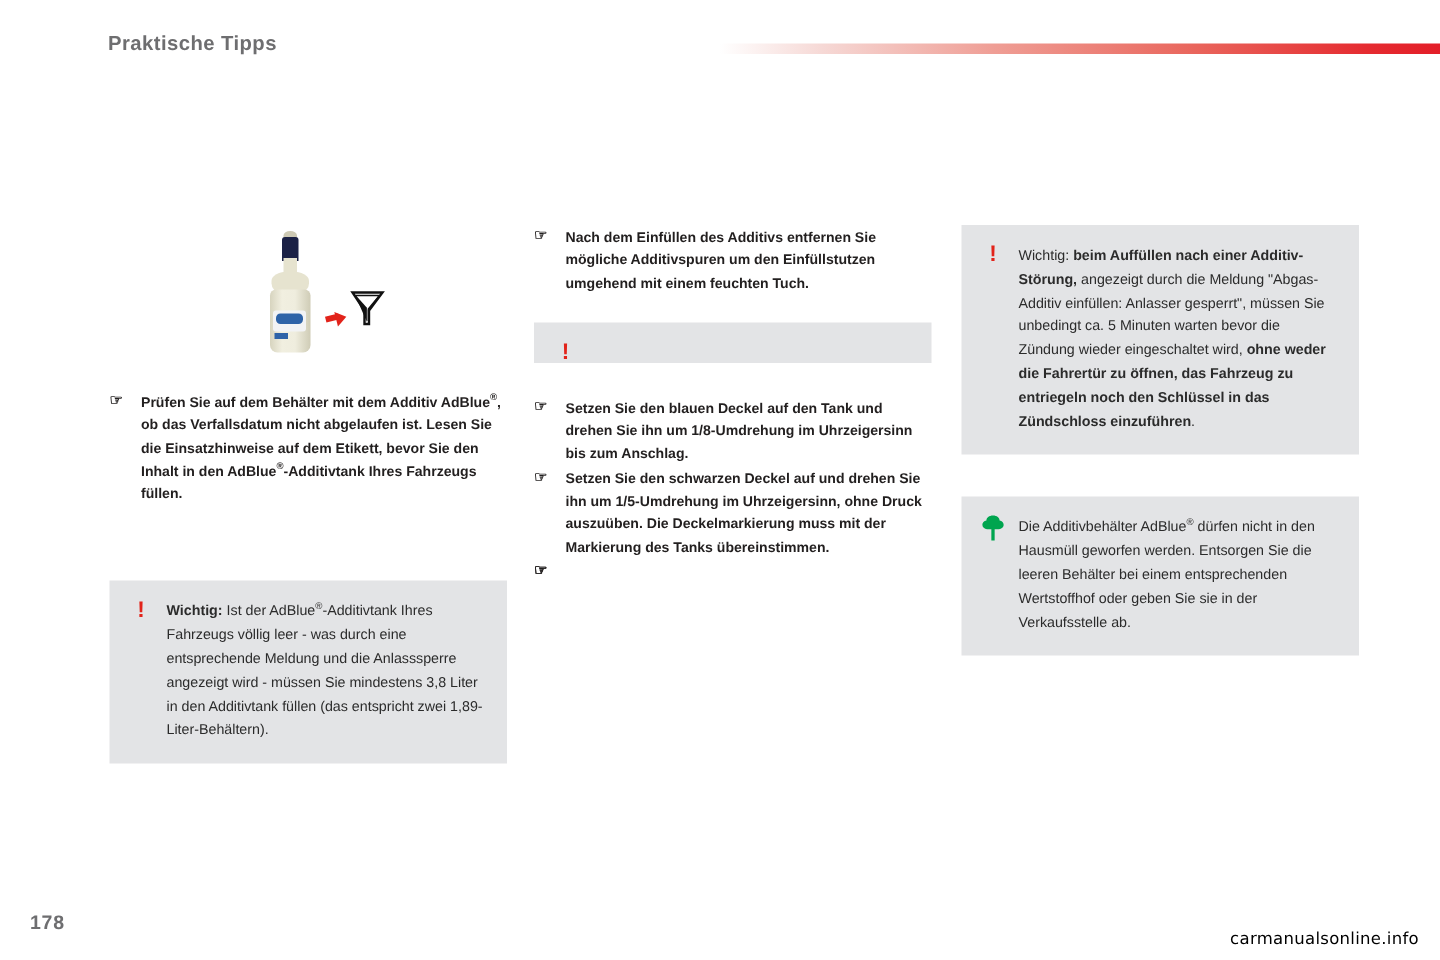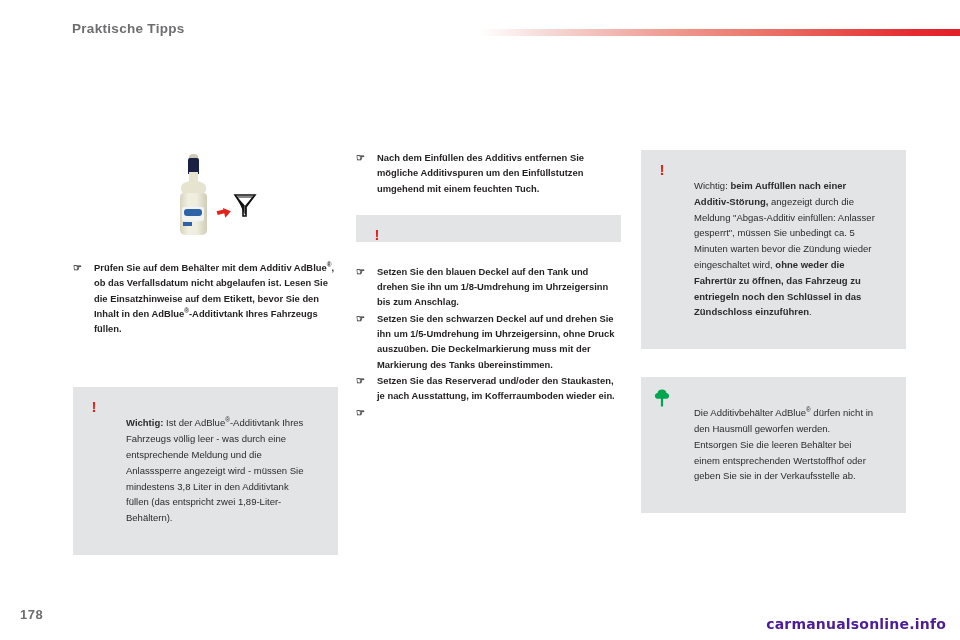--- a/index.html
+++ b/index.html
@@ -213,21 +213,21 @@
 
   
   .box {
     background: #e3e4e6;
     padding: 13px 15px 14px 38px;
     position: relative;
     box-sizing: border-box;
     width: 265px;
   }
   .box p {
-    margin: 15px;
+    margin: 0;
     font-size: 9.5px;
     line-height: 15.8px;
     color: #2b2b2b;
   }
   .box .bold { font-weight: bold; }
 
   .warn-icon {
     position: absolute;
     left: 15px;
     top: 12px;
@@ -258,25 +258,24 @@
     bottom: 18px;
     font-size: 13px;
     font-weight: bold;
     color: #6e6e70;
     letter-spacing: 0.5px;
   }
   .watermark {
     position: absolute;
     right: 14px;
     bottom: 8px;
-    font-size: 14px;
-    color: #4c1d95;
+    font-size: 11px;
+    color: #000000;
     letter-spacing: 0.2px;
     font-family: "DejaVu Sans", sans-serif;
-    font-weight: bold;
   }
   sup.reg { font-size: 0.68em; vertical-align: super; line-height: 0; }
 </style>
 </head>
 <body>
 
 <div class="page-header">
   <div class="header-title">Praktische Tipps</div>
   <div class="header-rule"></div>
 </div>
@@ -344,21 +343,20 @@
       <li>
         <span class="bullet-mark">☞</span>
         <span>Setzen Sie den blauen Deckel auf den Tank und drehen Sie ihn um 1/8-Umdrehung im Uhrzeigersinn bis zum Anschlag.</span>
       </li>
       <li>
         <span class="bullet-mark">☞</span>
         <span>Setzen Sie den schwarzen Deckel auf und drehen Sie ihn um 1/5-Umdrehung im Uhrzeigersinn, ohne Druck auszuüben. Die Deckelmarkierung muss mit der Markierung des Tanks übereinstimmen.</span>
       </li>
       <li>
         <span class="bullet-mark">☞</span>
-        <span>Setzen Sie das Reserverad und/oder den Staukasten, je nach Ausstattung, im Kofferraumboden wieder ein.</span>
       </li>
       <li>
         <span class="bullet-mark">☞</span>
       </li>
     </ul>
   </div>
 
   <div class="col col-right">
 
     <div class="box">

